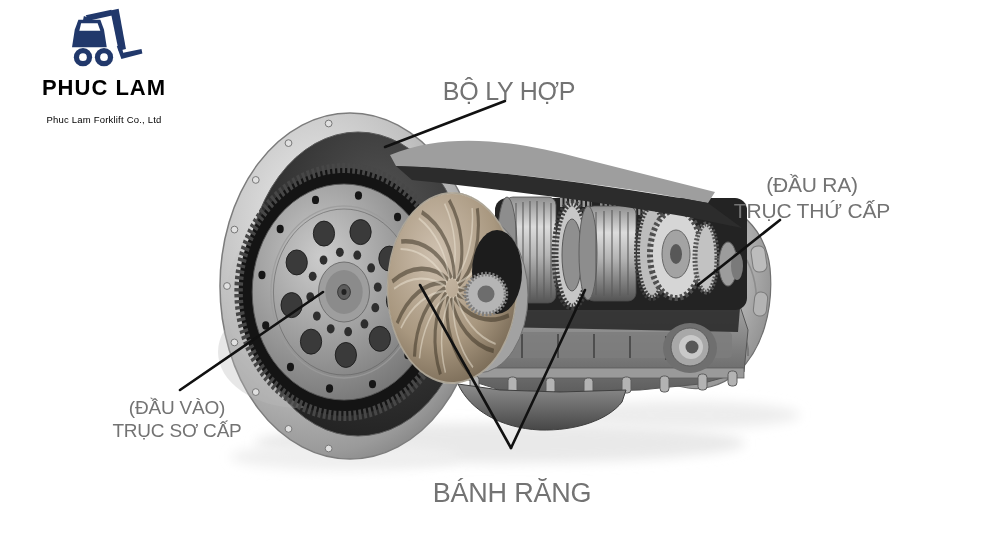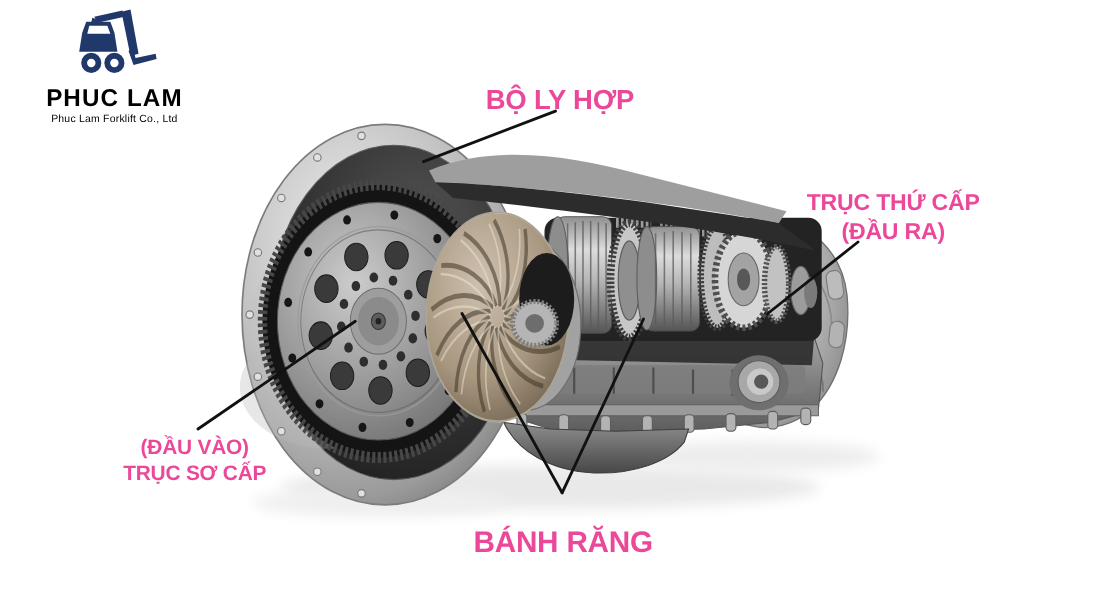--- a/index.html
+++ b/index.html
@@ -1,27 +1,27 @@
 <!DOCTYPE html>
 <html><head>
 <meta charset="utf-8">
 <style>
   html,body{margin:0;padding:0;background:#ffffff;}
   .stage{position:relative;width:1000px;height:556px;background:#ffffff;overflow:hidden;
          font-family:"Liberation Sans","DejaVu Sans",sans-serif;padding-left:39px;}
   .illus{position:absolute;left:0;top:0;width:1000px;height:556px;}
-  .diagram-label{position:absolute;transform:translateX(-50%);color:#ec4899;font-weight:700;
+  .diagram-label{position:absolute;transform:translateX(-50%);color:#737373;font-weight:400;
                  text-align:center;white-space:nowrap;letter-spacing:-0.2px;}
   .label-clutch{left:509px;top:77px;font-size:25px;}
   .label-output{left:812px;top:172px;font-size:21px;line-height:26px;}
   .label-input{left:177px;top:396px;font-size:19px;line-height:23px;}
   .label-gears{left:512px;top:454px;font-size:27px;margin-top:24px;}
   .logo{position:absolute;left:26px;top:6px;width:156px;text-align:center;}
   .logo-brand{font-size:22px;font-weight:700;letter-spacing:1px;margin-top:1px;}
-  .logo-tagline{font-size:9.5px;margin-top:1px;letter-spacing:0.2px;}
+  .logo-tagline{font-size:9.5px;margin-top:13px;letter-spacing:0.2px;}
 </style>
 </head>
 <body>
 
 <div class="stage">
 
   <svg class="illus" viewBox="0 0 1000 556">
     <defs>
       <filter id="soft" x="-40%" y="-40%" width="180%" height="180%">
           <feGaussianBlur stdDeviation="6"></feGaussianBlur>
@@ -307,21 +307,21 @@
       <path d="M25,19 L43,19 L46,27 L23,27 Z" fill="#ffffff"></path>
       <circle cx="27" cy="56" r="4.2" fill="#ffffff"></circle>
       <circle cx="50" cy="56" r="4.2" fill="#ffffff"></circle>
     </svg>
     <div class="logo-brand">PHUC LAM</div>
     <div class="logo-tagline">Phuc Lam Forklift Co., Ltd</div>
   </div>
 
   <div class="diagram-label label-clutch">BỘ LY HỢP</div>
   <div class="diagram-label label-output">
+    <div>(ĐẦU RA)</div>
     <div>TRỤC THỨ CẤP</div>
-    <div>(ĐẦU RA)</div>
   </div>
   <div class="diagram-label label-input">
     <div>(ĐẦU VÀO)</div>
     <div>TRỤC SƠ CẤP</div>
   </div>
   <div class="diagram-label label-gears">BÁNH RĂNG</div>
 </div>
 
 </body></html>

